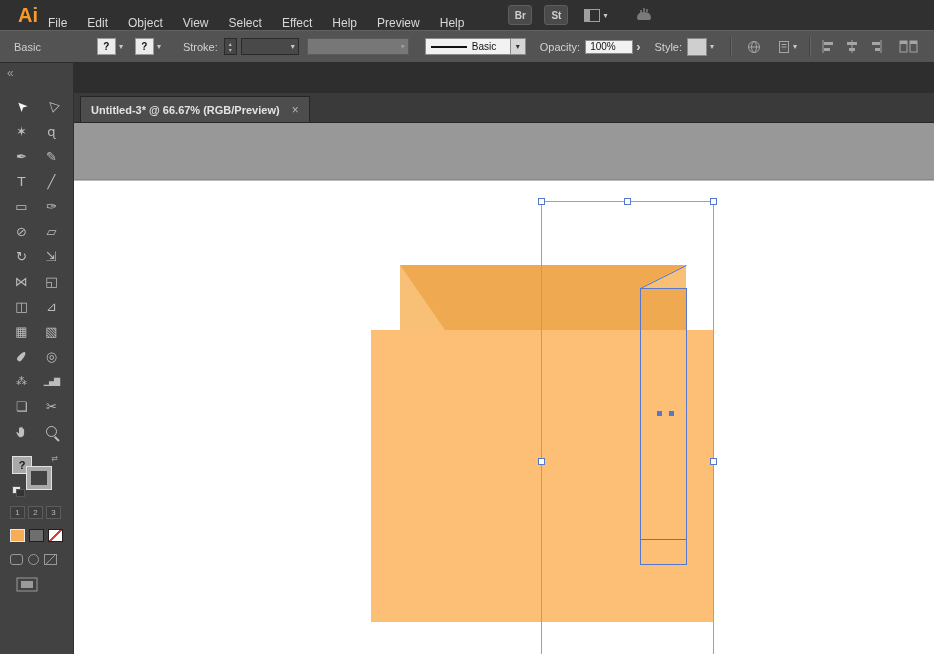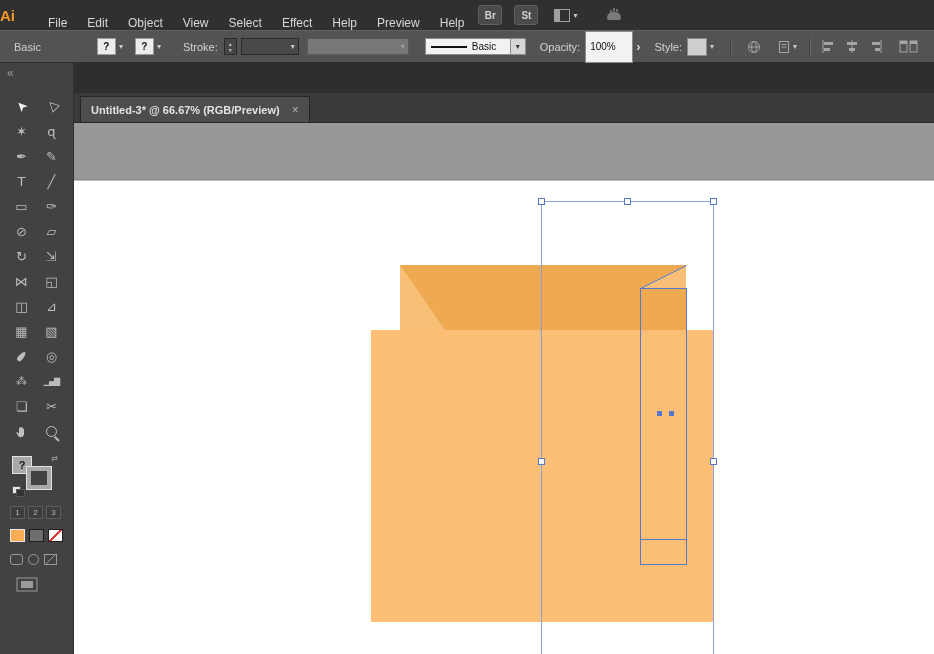--- a/index.html
+++ b/index.html
@@ -2,26 +2,26 @@
 <html><head>
 <meta charset="utf-8">
 <style>
   html,body{margin:0;padding:0;background:#2e2e2e;}
   body{width:934px;height:654px;position:relative;overflow:hidden;
        font-family:"Liberation Sans",sans-serif;-webkit-font-smoothing:antialiased;}
 
   
   .menubar{position:absolute;top:0;left:0;width:934px;height:30px;background:#303030;
            display:flex;align-items:center;font-size:12px;color:#d8d8d8;}
-  .ailogo{width:38px;text-align:left;font-weight:bold;font-size:15px;color:#f79a2a;}
+  .ailogo{width:38px;text-align:right;font-weight:bold;font-size:20px;color:#f79a2a;}
   .menuitem{padding:0 10px;height:14px;line-height:30px;cursor:default;}
   .appbtn{margin-left:0;width:22px;height:18px;background:#4a4a4a;border:1px solid #5d5d5d;
           border-radius:3px;color:#cfcfcf;font-size:10px;font-weight:bold;
           display:flex;align-items:center;justify-content:center;}
-  .appbtn.first{margin-left:4px;}
+  .appbtn.first{margin-left:34px;}
   .appbtn + .appbtn{margin-left:12px;}
   .ws{display:flex;align-items:center;margin-left:16px;gap:3px;color:#bdbdbd;}
   .syncicon{margin-left:26px;opacity:.8;}
   .dar{font-size:8px;color:#c9c9c9;}
 
   
   .cb{position:absolute;top:30px;left:0;width:934px;height:33px;background:#535353;
       border-top:1px solid #616161;box-sizing:border-box;border-bottom:1px solid #2c2c2c;
       display:flex;align-items:center;padding-left:14px;font-size:11px;color:#cfcfcf;}
   .cb .lbl{font-weight:normal;color:#d3d3d3;}
@@ -35,21 +35,21 @@
          box-sizing:border-box;display:flex;align-items:center;justify-content:flex-end;padding-right:3px;}
   .combo.dis{margin-left:8px;width:102px;background:#777777;border-color:#5a5a5a;}
   .combo.dis .dar{color:#9d9d9d;}
   .brush{margin-left:16px;display:flex;height:17px;}
   .brushface{width:86px;background:#f2f2f2;border:1px solid #8a8a8a;box-sizing:border-box;
              display:flex;align-items:center;gap:5px;padding:0 5px;color:#111;font-size:10px;}
   .brushline{width:36px;height:2px;background:#111;}
   .brusharrow{width:15px;background:#d6d6d6;border:1px solid #8a8a8a;border-left:none;
               box-sizing:border-box;display:flex;align-items:center;justify-content:center;
               font-size:8px;color:#333;}
-  .ofield{margin-left:5px;width:48px;height:32px;background:#f2f2f2;border:1px solid #8a8a8a;
+  .ofield{margin-left:5px;width:48px;height:14px;background:#f2f2f2;border:1px solid #8a8a8a;
           box-sizing:border-box;color:#111;font-size:10px;display:flex;align-items:center;padding-left:4px;}
   .flyout{margin-left:3px;color:#d6d6d6;font-size:13px;font-weight:bold;}
   .scombo{margin-left:5px;display:flex;align-items:center;gap:3px;}
   .sface{width:18px;height:16px;background:#cfcfcf;border:1px solid #8a8a8a;}
   .sep{margin-left:16px;width:1px;height:20px;background:#434343;border-right:1px solid #646464;}
   .cicon{margin-left:14px;display:flex;align-items:center;gap:3px;}
   .ml10{margin-left:10px;} .ml16{margin-left:16px;} .ml56{margin-left:56px;}
   .ml12{margin-left:12px;} .ml22{margin-left:22px;} .ml14{margin-left:14px;}
 
   

